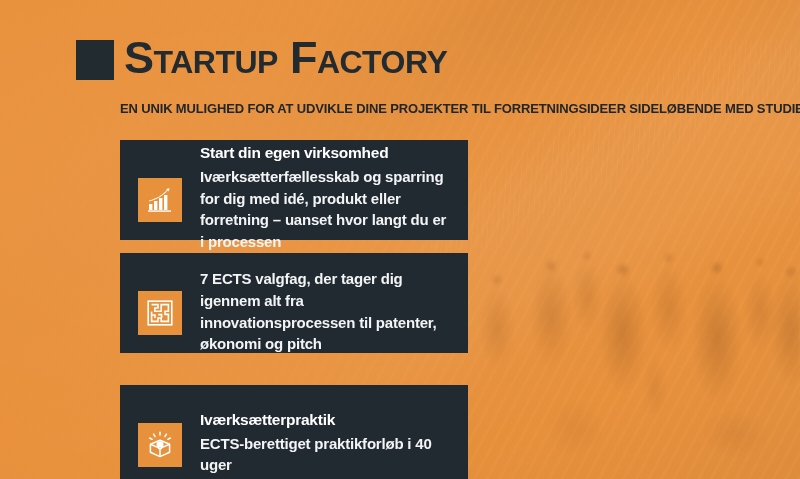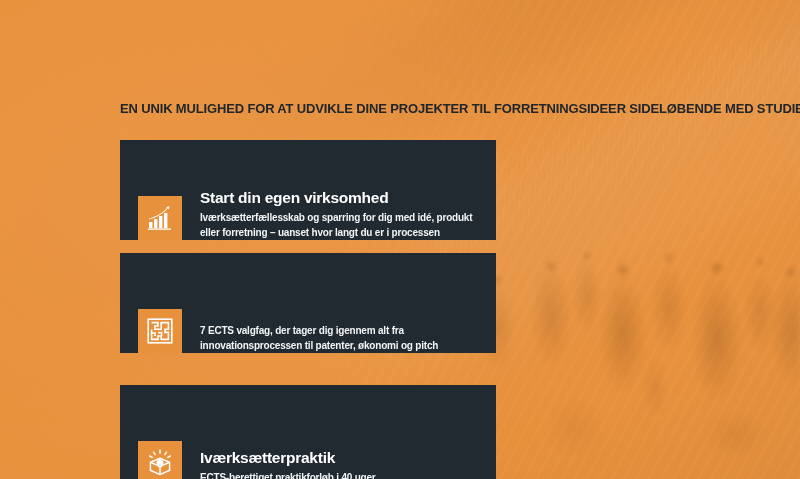--- a/index.html
+++ b/index.html
@@ -163,25 +163,25 @@
     color: #20262b;
     white-space: nowrap;
     transform: scaleX(0.985);
     transform-origin: left center;
   }
 
   
   .card {
     position: absolute;
     left: 120px;
-    width: 376px;
+    width: 348px;
     height: 100px;
     background: #212a30;
     display: flex;
-    align-items: flex-end;
+    align-items: center;
     box-sizing: border-box;
   }
   .card-1 { top: 140px; }
   .card-2 { top: 253px; }
   .card-3 { top: 366px; margin-top: 19px; }
 
   .card-icon {
     width: 44px;
     height: 44px;
     background: #e8913c;
@@ -202,21 +202,21 @@
     font-size: 15.5px;
     color: #ffffff;
     letter-spacing: -0.25px;
     line-height: 1.2;
     margin: 0 0 3px 0;
     white-space: nowrap;
   }
   .card-desc {
     font-family: "Liberation Sans", sans-serif;
     font-weight: bold;
-    font-size: 10px;
+    font-size: 15px;
     color: #f2f4f5;
     letter-spacing: -0.2px;
     line-height: 1.45;
     margin: 0;
     max-width: 300px;
   }
 </style>
 </head>
 <body>
 
@@ -226,20 +226,24 @@
   <div class="bg-layer bg-band1"></div>
   <div class="bg-layer bg-band2"></div>
   <div class="bg-layer bg-railing"></div>
   <div class="bg-layer bg-crowd"></div>
   <div class="bg-layer bg-crowd-heads"></div>
   <div class="bg-layer bg-wash"></div>
   <div class="bg-layer bg-vignette"></div>
 
   <div class="content">
 
+    <div class="titlebar">
+      <div class="title-square"></div>
+      <div class="title-text">Startup Factory</div>
+    </div>
 
     <div class="subtitle">EN UNIK MULIGHED FOR AT UDVIKLE DINE PROJEKTER TIL FORRETNINGSIDEER SIDELØBENDE MED  STUDIET</div>
 
     <div class="card card-1">
       <div class="card-icon">
         <svg width="30" height="30" viewBox="0 0 30 30" aria-hidden="true">
           <g fill="#ffffff">
             <rect x="4" y="19" width="3.4" height="6"></rect>
             <rect x="9" y="16" width="3.4" height="9"></rect>
             <rect x="14" y="13" width="3.4" height="12"></rect>

